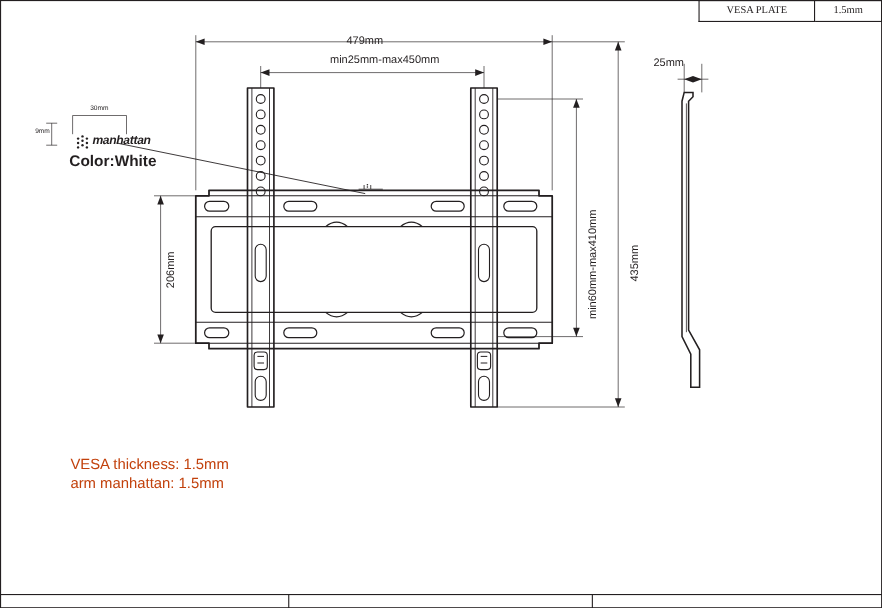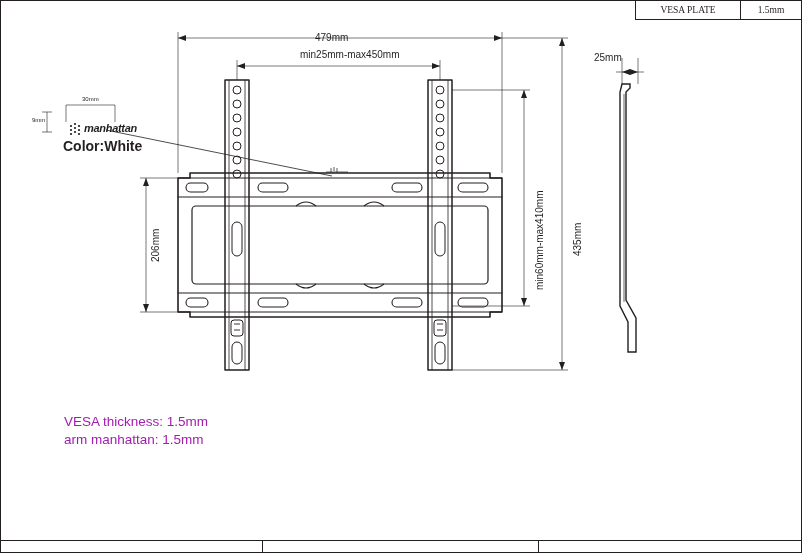--- a/index.html
+++ b/index.html
@@ -56,21 +56,21 @@
   }
   .dim-text.vert {
     transform-origin: 0 0;
     transform: rotate(-90deg);
   }
 
   
   .note {
     position: absolute;
     font-size: 13.5px;
-    color: #a21caf;
+    color: #c2410c;
     white-space: nowrap;
   }
   .logo-note {
     position: absolute;
     font-size: 14px;
     color: #231f20;
     white-space: nowrap;
     font-weight: bold;
   }
   .logo-word {

